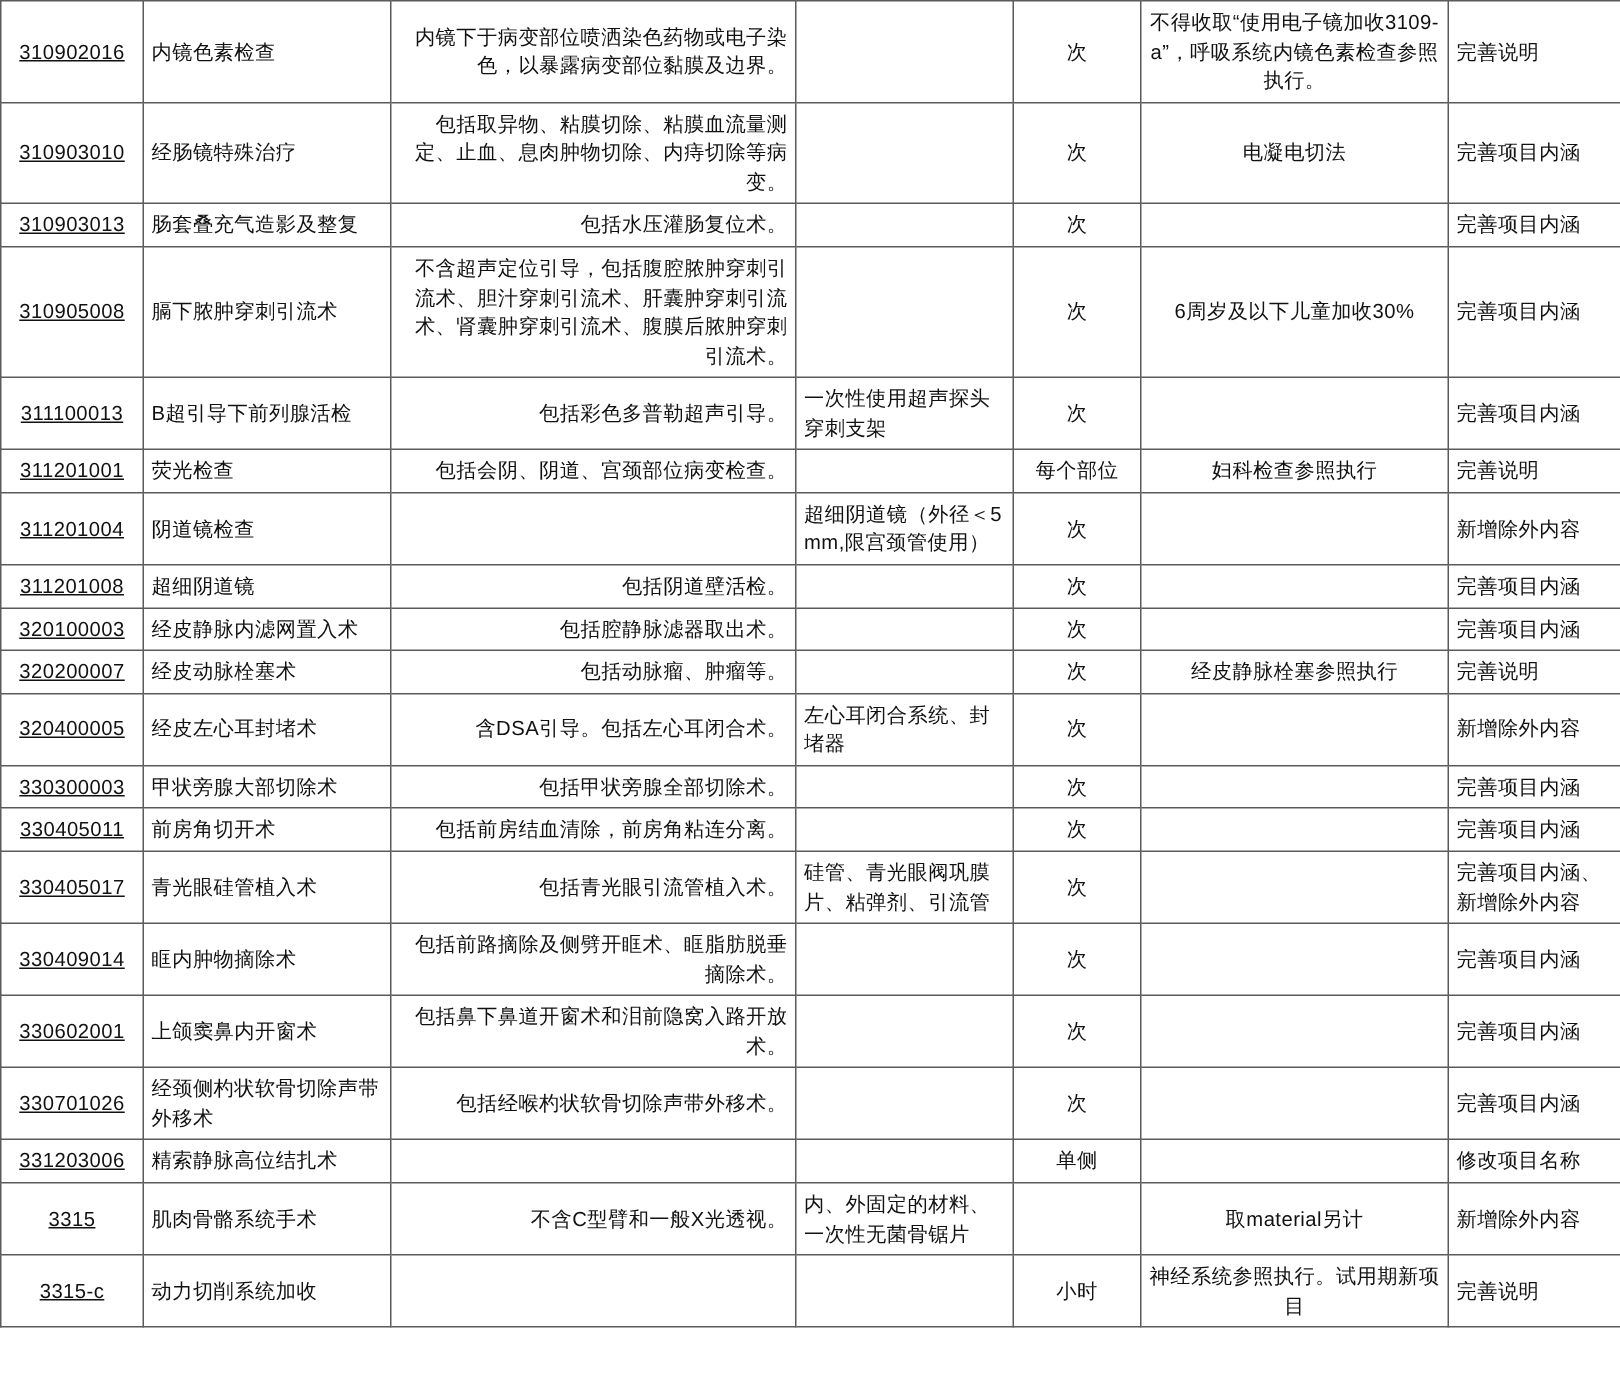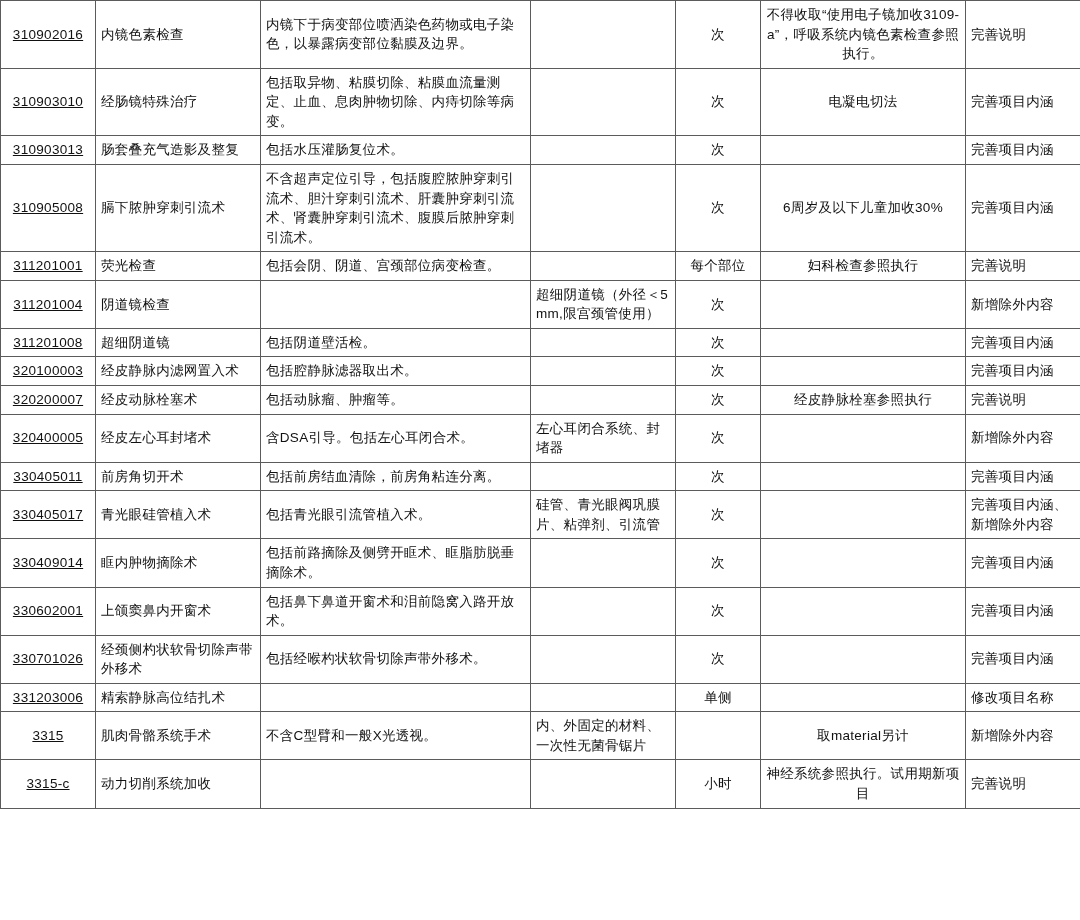--- a/index.html
+++ b/index.html
@@ -32,21 +32,21 @@
   col.c-code  { width: 95px; }
   col.c-name  { width: 165px; }
   col.c-desc  { width: 270px; }
   col.c-excl  { width: 145px; }
   col.c-unit  { width: 85px; }
   col.c-note  { width: 205px; }
   col.c-chg   { width: 115px; }
 
   td.code { text-align: center; text-decoration: underline; }
   td.name { text-align: left; }
-  td.desc { text-align: left; }
+  td.desc { text-align: right; }
   td.excl { text-align: left; }
   td.unit { text-align: center; }
   td.note { text-align: center; }
   td.chg  { text-align: left; }
 </style>
 </head>
 <body>
 
 <table class="price-table">
   <colgroup>
@@ -89,20 +89,29 @@
       <tr>
         <td class="code">310905008</td>
         <td class="name">膈下脓肿穿刺引流术</td>
         <td class="desc">不含超声定位引导，包括腹腔脓肿穿刺引流术、胆汁穿刺引流术、肝囊肿穿刺引流术、肾囊肿穿刺引流术、腹膜后脓肿穿刺引流术。</td>
         <td class="excl"></td>
         <td class="unit">次</td>
         <td class="note">6周岁及以下儿童加收30%</td>
         <td class="chg">完善项目内涵</td>
       </tr>
       <tr>
+        <td class="code">311100013</td>
+        <td class="name">B超引导下前列腺活检</td>
+        <td class="desc">包括彩色多普勒超声引导。</td>
+        <td class="excl">一次性使用超声探头穿刺支架</td>
+        <td class="unit">次</td>
+        <td class="note"></td>
+        <td class="chg">完善项目内涵</td>
+      </tr>
+      <tr>
         <td class="code">311201001</td>
         <td class="name">荧光检查</td>
         <td class="desc">包括会阴、阴道、宫颈部位病变检查。</td>
         <td class="excl"></td>
         <td class="unit">每个部位</td>
         <td class="note">妇科检查参照执行</td>
         <td class="chg">完善说明</td>
       </tr>
       <tr>
         <td class="code">311201004</td>
@@ -141,20 +150,29 @@
         <td class="chg">完善说明</td>
       </tr>
       <tr>
         <td class="code">320400005</td>
         <td class="name">经皮左心耳封堵术</td>
         <td class="desc">含DSA引导。包括左心耳闭合术。</td>
         <td class="excl">左心耳闭合系统、封堵器</td>
         <td class="unit">次</td>
         <td class="note"></td>
         <td class="chg">新增除外内容</td>
+      </tr>
+      <tr>
+        <td class="code">330300003</td>
+        <td class="name">甲状旁腺大部切除术</td>
+        <td class="desc">包括甲状旁腺全部切除术。</td>
+        <td class="excl"></td>
+        <td class="unit">次</td>
+        <td class="note"></td>
+        <td class="chg">完善项目内涵</td>
       </tr>
       <tr>
         <td class="code">330405011</td>
         <td class="name">前房角切开术</td>
         <td class="desc">包括前房结血清除，前房角粘连分离。</td>
         <td class="excl"></td>
         <td class="unit">次</td>
         <td class="note"></td>
         <td class="chg">完善项目内涵</td>
       </tr>

